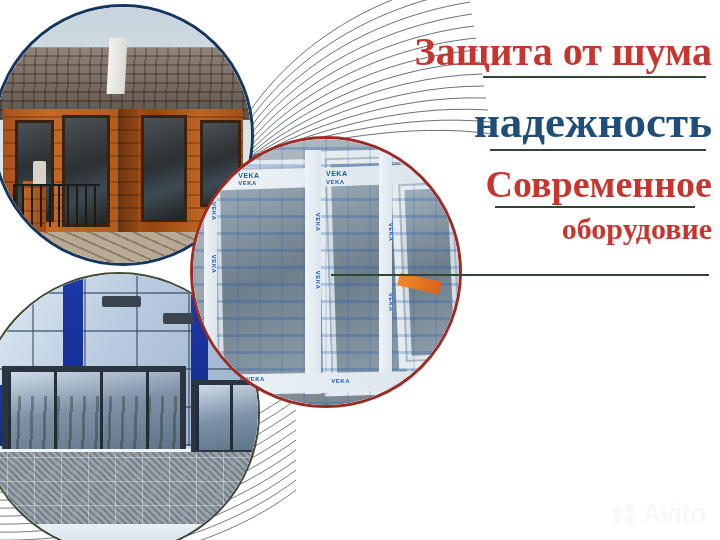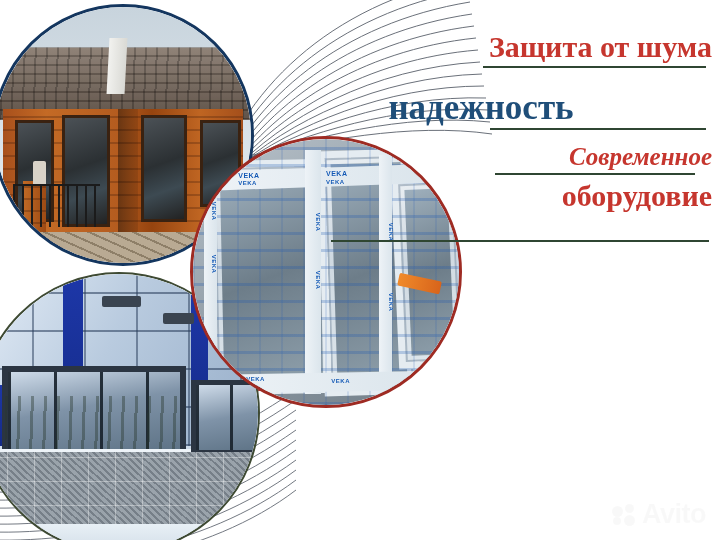--- a/index.html
+++ b/index.html
@@ -198,27 +198,27 @@
   .navy{color:#1f4e79;}
   .red{color:#c6362e;}
   .rule{
     height:2px;background:#2f4632;margin:3px 0 0 auto;
   }
   .sp{height:14px;}
 
   
   #l1{font-size:37px;}
   #r1{width:252px;margin-right:194px;}
-  #l2{font-size:30px;}
+  #l2{font-size:40px;}
   #r2{width:223px;margin-right:6px;}
   #l3{font-size:33px;}
   #r3{width:216px;margin-right:6px;}
-  #l4{font-size:35px;text-align:center;}
+  #l4{font-size:45px;}
   #r4{width:216px;margin-right:6px;}
-  #l5{font-size:25px;font-style:italic;}
+  #l5{font-size:38px;}
   #r5{width:200px;margin-right:17px;}
   #l6{font-size:30px;}
   #l7{font-size:35px;}
   #r7{width:378px;margin-right:3px;}
 
   
   #avito{
     position:absolute;right:14px;bottom:12px;z-index:9;
     display:flex;align-items:center;gap:4px;
     opacity:.55;pointer-events:none;

